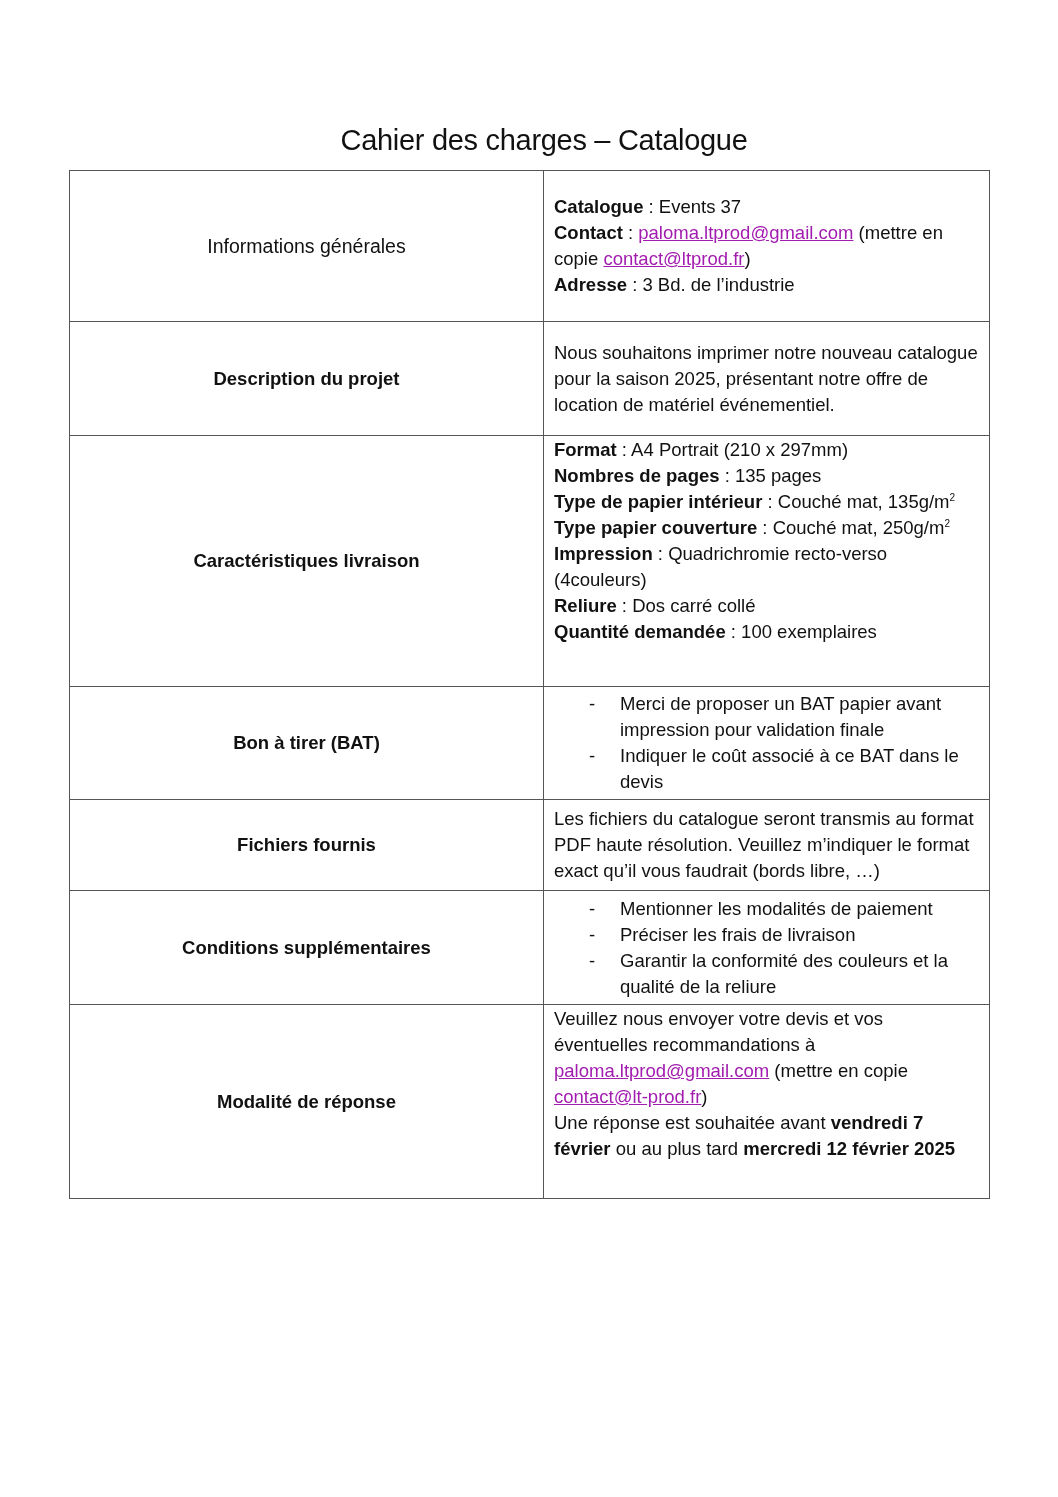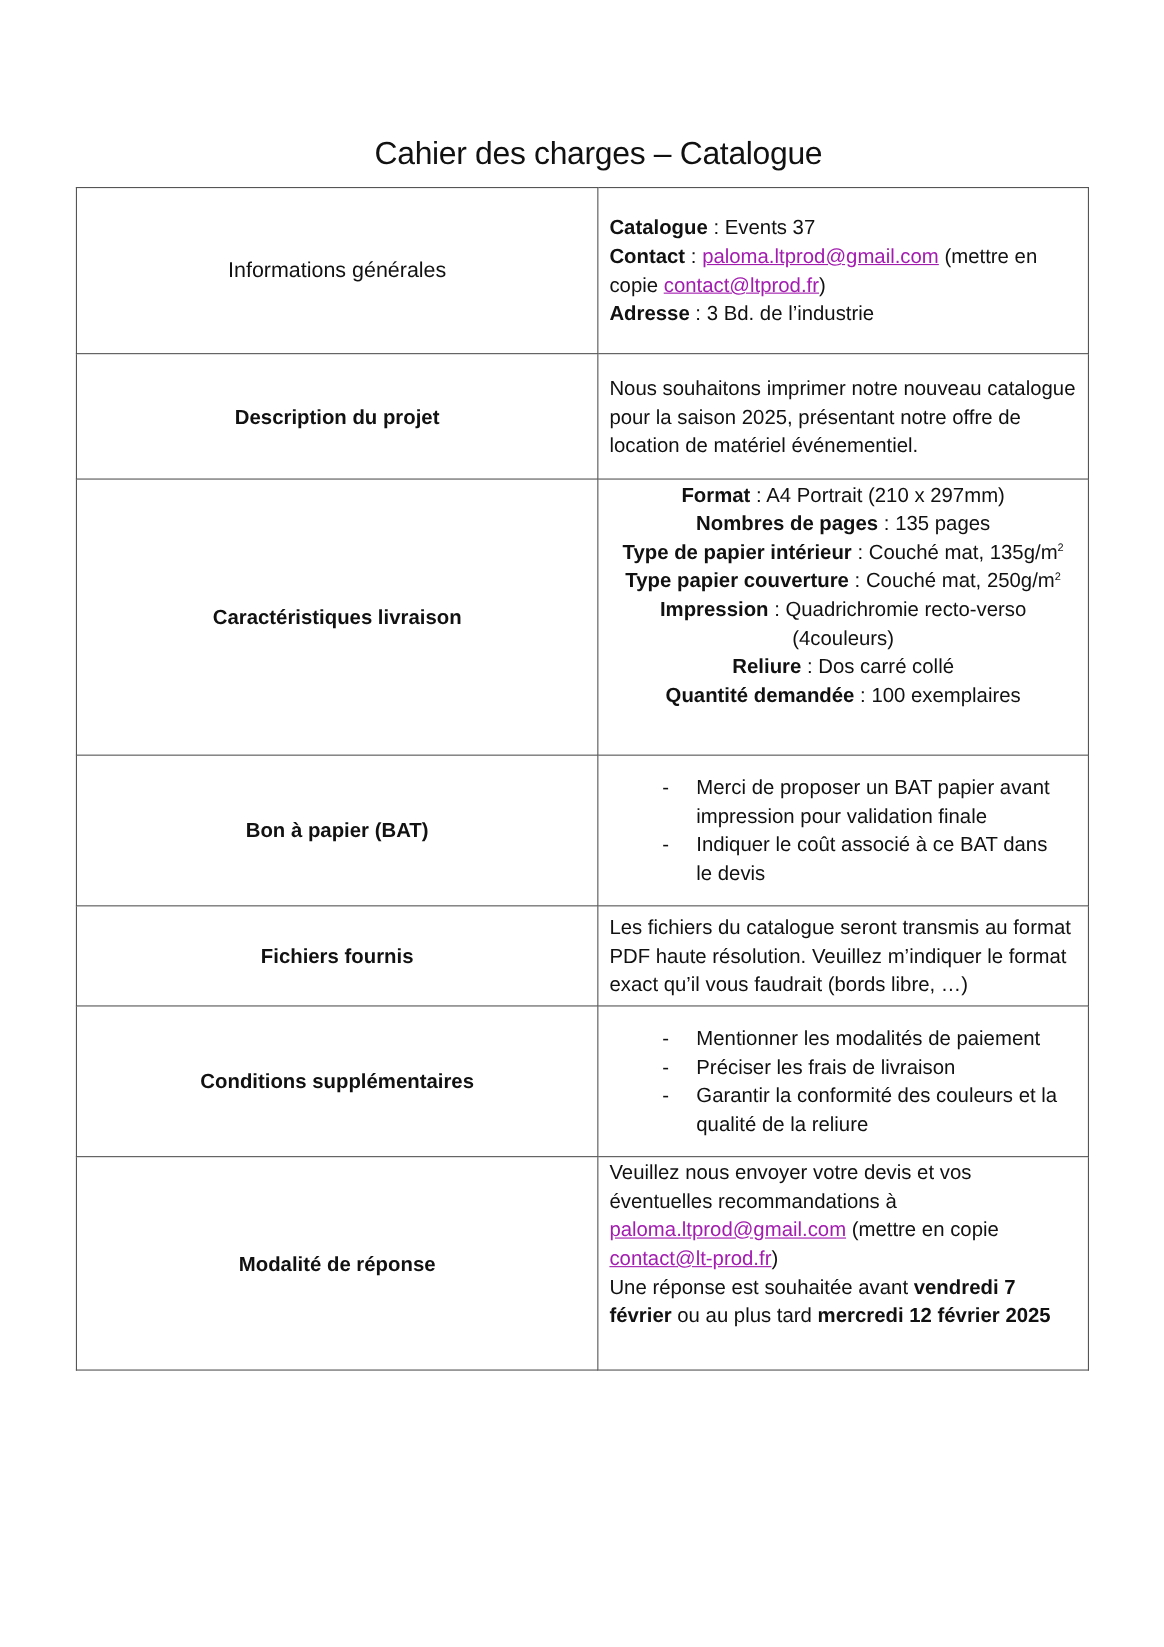--- a/index.html
+++ b/index.html
@@ -6,21 +6,21 @@
   body { width: 1058px; height: 1497px; position: relative; font-family: "Liberation Sans", sans-serif; color: #111; }
   .title { position: absolute; top: 124px; left: 15px; width: 1058px; text-align: center; font-size: 29px; font-weight: normal; letter-spacing: -0.3px; }
   table.spec { position: absolute; top: 170px; left: 69px; width: 921px; border-collapse: collapse; }
   table.spec td { border: 1.5px solid #555; vertical-align: middle; font-size: 18.5px; line-height: 26px; }
   td.label { width: 453px; text-align: center; font-weight: bold; padding: 0 10px; font-size: 18px; }
   td.label.plain { font-weight: normal; font-size: 19.5px; }
   td.content { padding: 0 10px 0 10px; }
   .line { display: block; }
   b { font-weight: bold; }
   a.link { color: #a21caf; text-decoration: underline; }
-  ul.dash { list-style: none; margin: 16px; padding: 0; }
+  ul.dash { list-style: none; margin: 3px; padding: 0; }
   ul.dash li { position: relative; padding-left: 63px; }
   ul.dash li::before { content: "-"; position: absolute; left: 32px; }
   sup { font-size: 10px; line-height: 0; }
 </style>
 </head>
 <body>
 
 <div class="title">Cahier des charges – Catalogue</div>
 
 <table class="spec">
@@ -36,33 +36,33 @@
     </td>
   </tr>
 
   <tr style="height:114px;">
     <td class="label">Description du projet</td>
     <td class="content">Nous souhaitons imprimer notre nouveau catalogue pour la saison 2025, présentant notre offre de location de matériel événementiel.</td>
   </tr>
 
   <tr style="height:251px;">
     <td class="label">Caractéristiques livraison</td>
-    <td class="content" style="vertical-align:top; padding-top:1px;text-align:center;">
+    <td class="content" style="vertical-align:top; padding-top:1px;">
       <span class="line"><b>Format</b> : <span>A4 Portrait (210 x 297mm)</span></span>
       <span class="line"><b>Nombres de pages</b> : <span>135 pages</span></span>
       <span class="line"><b>Type de papier intérieur</b> : <span>Couché mat, 135g/m</span><sup>2</sup></span>
       <span class="line"><b>Type papier couverture</b> : <span>Couché mat, 250g/m</span><sup>2</sup></span>
       <span class="line"><b>Impression</b> : <span>Quadrichromie recto-verso (4couleurs)</span></span>
       <span class="line"><b>Reliure</b> : <span>Dos carré collé</span></span>
       <span class="line"><b>Quantité demandée</b> : <span>100 exemplaires</span></span>
     </td>
   </tr>
 
   <tr style="height:113px;">
-    <td class="label">Bon à papier (BAT)</td>
+    <td class="label">Bon à tirer (BAT)</td>
     <td class="content">
       <ul class="dash">
         <li>Merci de proposer un BAT papier avant impression pour validation finale</li>
         <li>Indiquer le coût associé à ce BAT dans le devis</li>
       </ul>
     </td>
   </tr>
 
   <tr style="height:91px;">
     <td class="label">Fichiers fournis</td>

